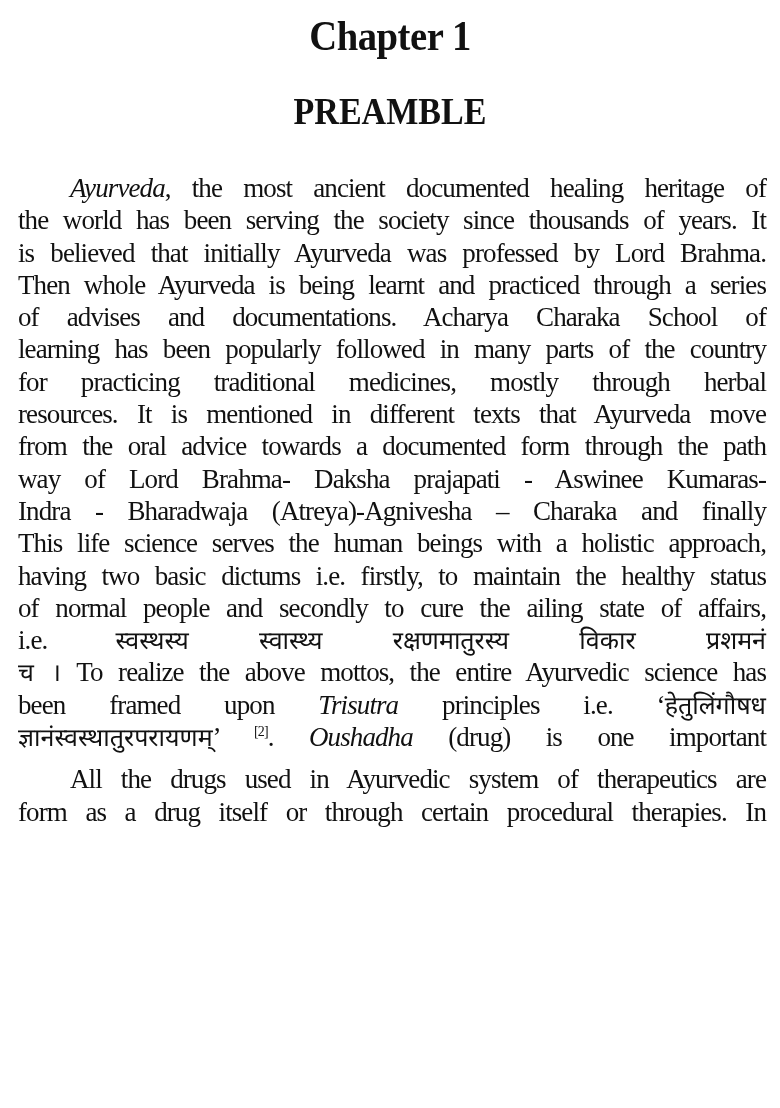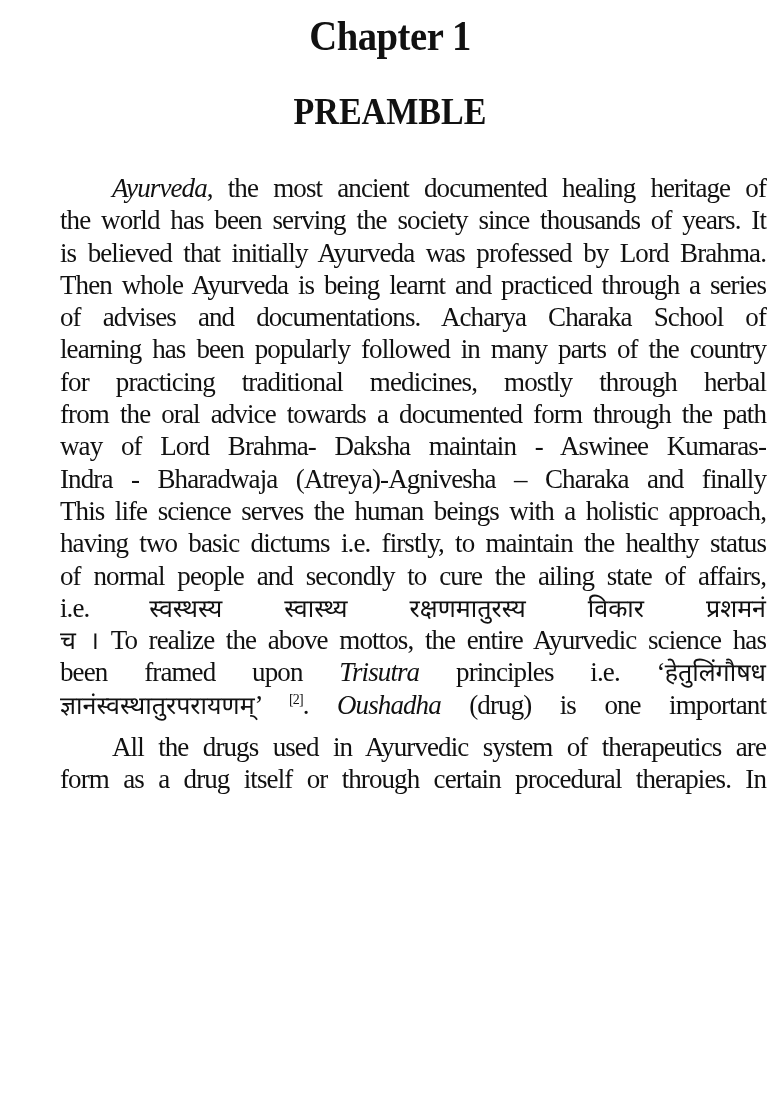--- a/index.html
+++ b/index.html
@@ -54,21 +54,20 @@
   .line {
     display: block;
     height: 32.3px;
     font-size: 27px;
     line-height: 32.3px;
     white-space: nowrap;
     text-align: justify;
     text-align-last: justify;
     letter-spacing: -0.9px;
     word-spacing: -1px;
-    margin-left: 42px;
   }
   .line.indent {
     padding-left: 52px;
   }
   .line.last {
     text-align-last: left;
   }
   .para-gap {
     display: block;
     height: 10px;
@@ -93,22 +92,23 @@
   <div class="section-title">PREAMBLE</div>
   <div class="body-text" id="body-text">
       <div class="paragraph">
         <span class="line indent"><i>Ayurveda</i><span>, the most ancient documented healing heritage of</span></span>
         <span class="line"><span>the world has been serving the society since thousands of years. It</span></span>
         <span class="line"><span>is believed that initially Ayurveda was professed by Lord Brahma.</span></span>
         <span class="line"><span>Then whole Ayurveda is being learnt and practiced through a series</span></span>
         <span class="line"><span>of advises and documentations. Acharya Charaka School of</span></span>
         <span class="line"><span>learning has been popularly followed in many parts of the country</span></span>
         <span class="line"><span>for practicing traditional medicines, mostly through herbal</span></span>
+        <span class="line"><span>resources.  It is mentioned in different texts that Ayurveda move</span></span>
         <span class="line"><span>from the oral advice towards a documented form through the path</span></span>
-        <span class="line"><span>way of Lord Brahma- Daksha maintain - Aswinee Kumaras-</span></span>
+        <span class="line"><span>way of Lord Brahma- Daksha prajapati - Aswinee Kumaras-</span></span>
         <span class="line"><span>Indra - Bharadwaja (Atreya)-Agnivesha – Charaka and finally</span></span>
         <span class="line"><span>This life science serves the human beings with a holistic approach,</span></span>
         <span class="line"><span>having two basic dictums i.e. firstly, to maintain the healthy status</span></span>
         <span class="line"><span>of normal people and secondly to cure the ailing state of affairs,</span></span>
         <span class="line"><span>i.e. </span><span class="deva">स्वस्थस्य  स्वास्थ्य  रक्षणमातुरस्य  विकार  प्रशमनं</span></span>
         <span class="line"><span class="deva">च ।</span><span> To realize the above mottos, the entire Ayurvedic science has</span></span>
         <span class="line"><span>been framed upon </span><i>Trisutra</i><span> principles i.e. ‘</span><span class="deva">हेतुलिंगौषध</span></span>
         <span class="line"><span class="deva">ज्ञानंस्वस्थातुरपरायणम्</span><span>’ </span><sup>[2]</sup><span>. </span><i>Oushadha</i><span> (drug) is one important</span></span>
       </div>
       <span class="para-gap"></span>

